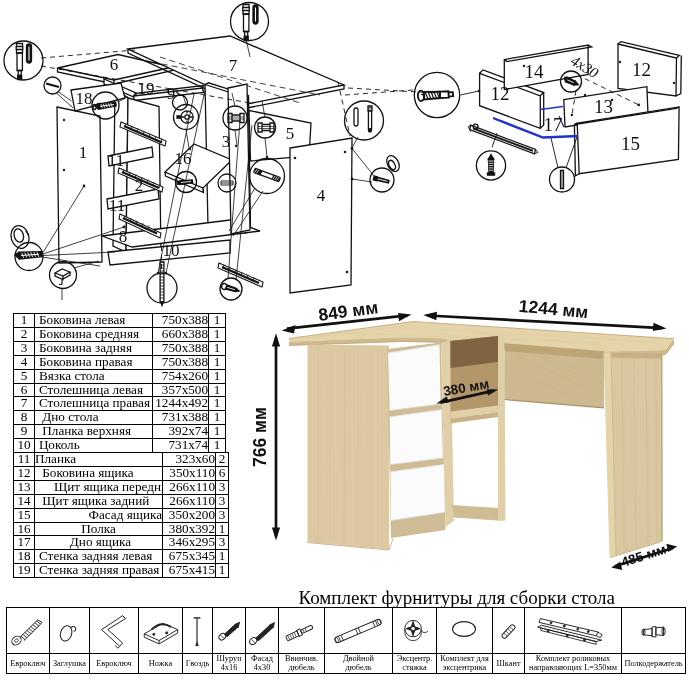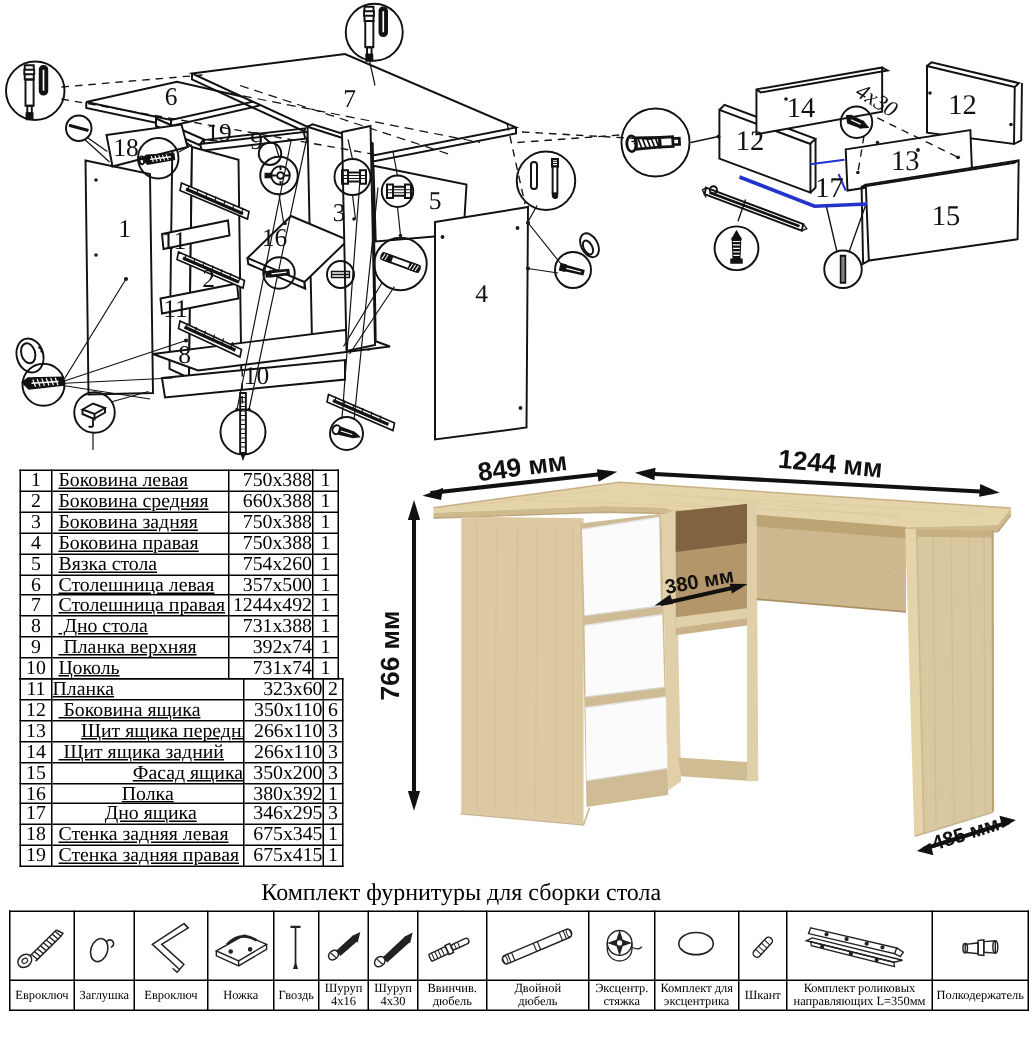--- a/index.html
+++ b/index.html
@@ -4,24 +4,24 @@
 <style>
 html,body{margin:0;padding:0;-webkit-font-smoothing:antialiased;}
 *{-webkit-font-smoothing:antialiased;}
 #page{position:relative;width:689px;height:700px;background:#ffffff;overflow:hidden;filter:brightness(1);
   font-family:"Liberation Serif",serif;}
 #diag{position:absolute;left:0;top:0;}
 table{border-collapse:collapse;}
 .pt{position:absolute;table-layout:fixed;border:1.6px solid #000;}
 .pt td{border:1px solid #000;font-size:13.2px;line-height:12.9px;white-space:nowrap;overflow:hidden;padding:0;height:12.9px;}
 .pt .num{text-align:center;}
-.pt .nm{padding-left:4px;text-decoration:underline;}
+.pt .nm{padding-left:4px;}
 .pt .sz{text-align:right;}
 .pt .q{text-align:center;}
-#title{position:absolute;left:0;top:586.5px;width:615px;text-align:center;font-size:16px;color:#000;}
+#title{position:absolute;left:0;top:586.5px;width:615px;text-align:right;font-size:19px;color:#000;}
 #hw{position:absolute;left:6px;top:607px;border:1.5px solid #000;}
 #hw td{border:1px solid #000;padding:0;text-align:center;vertical-align:middle;}
 #hw .ico{padding:0;} #hw .ico svg{display:block;margin:0 auto;}
 #hw .lab{font-size:8.3px;line-height:1.12;height:17px;}
 #hw .cnt{font-size:15.5px;height:16.5px;}
 #hw .ico{height:45px;}
 </style>
 </head>
 <body>
 <div id="page">
@@ -728,21 +728,21 @@
             </svg>
           </td>
 </tr>
 <tr>
 <td class="lab">Евроключ</td>
           <td class="lab">Заглушка</td>
           <td class="lab">Евроключ</td>
           <td class="lab">Ножка</td>
 <td class="lab">Гвоздь</td>
           <td class="lab">Шуруп 4х16</td>
-          <td class="lab">Шуруп 4х30</td>
+          <td class="lab">Фасад 4х30</td>
           <td class="lab">Ввинчив. дюбель</td>
 <td class="lab">Двойной<br>дюбель</td>
           <td class="lab">Эксцентр. стяжка</td>
           <td class="lab">Комплект для эксцентрика</td>
           <td class="lab">Шкант</td>
 <td class="lab">Комплект роликовых направляющих L=350мм</td>
           <td class="lab">Полкодержатель</td>
 </tr>
 </tbody>
     </table>

